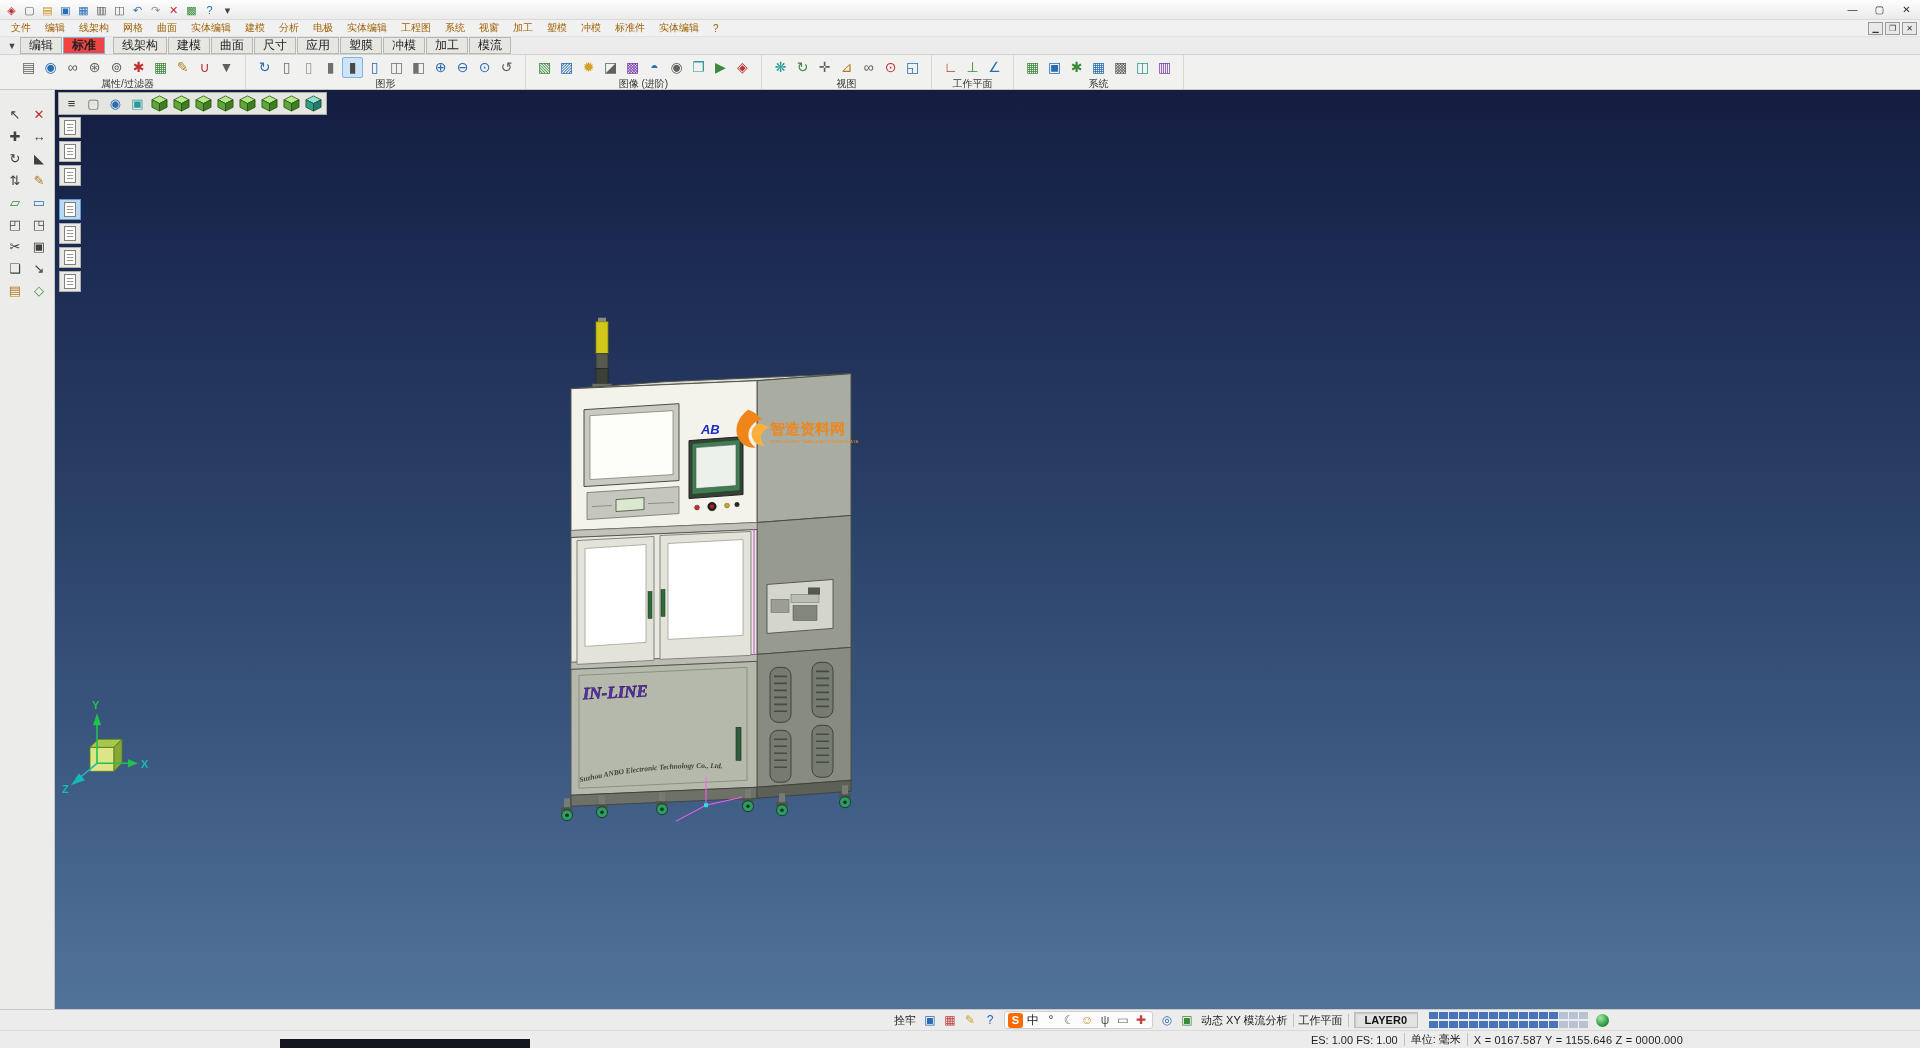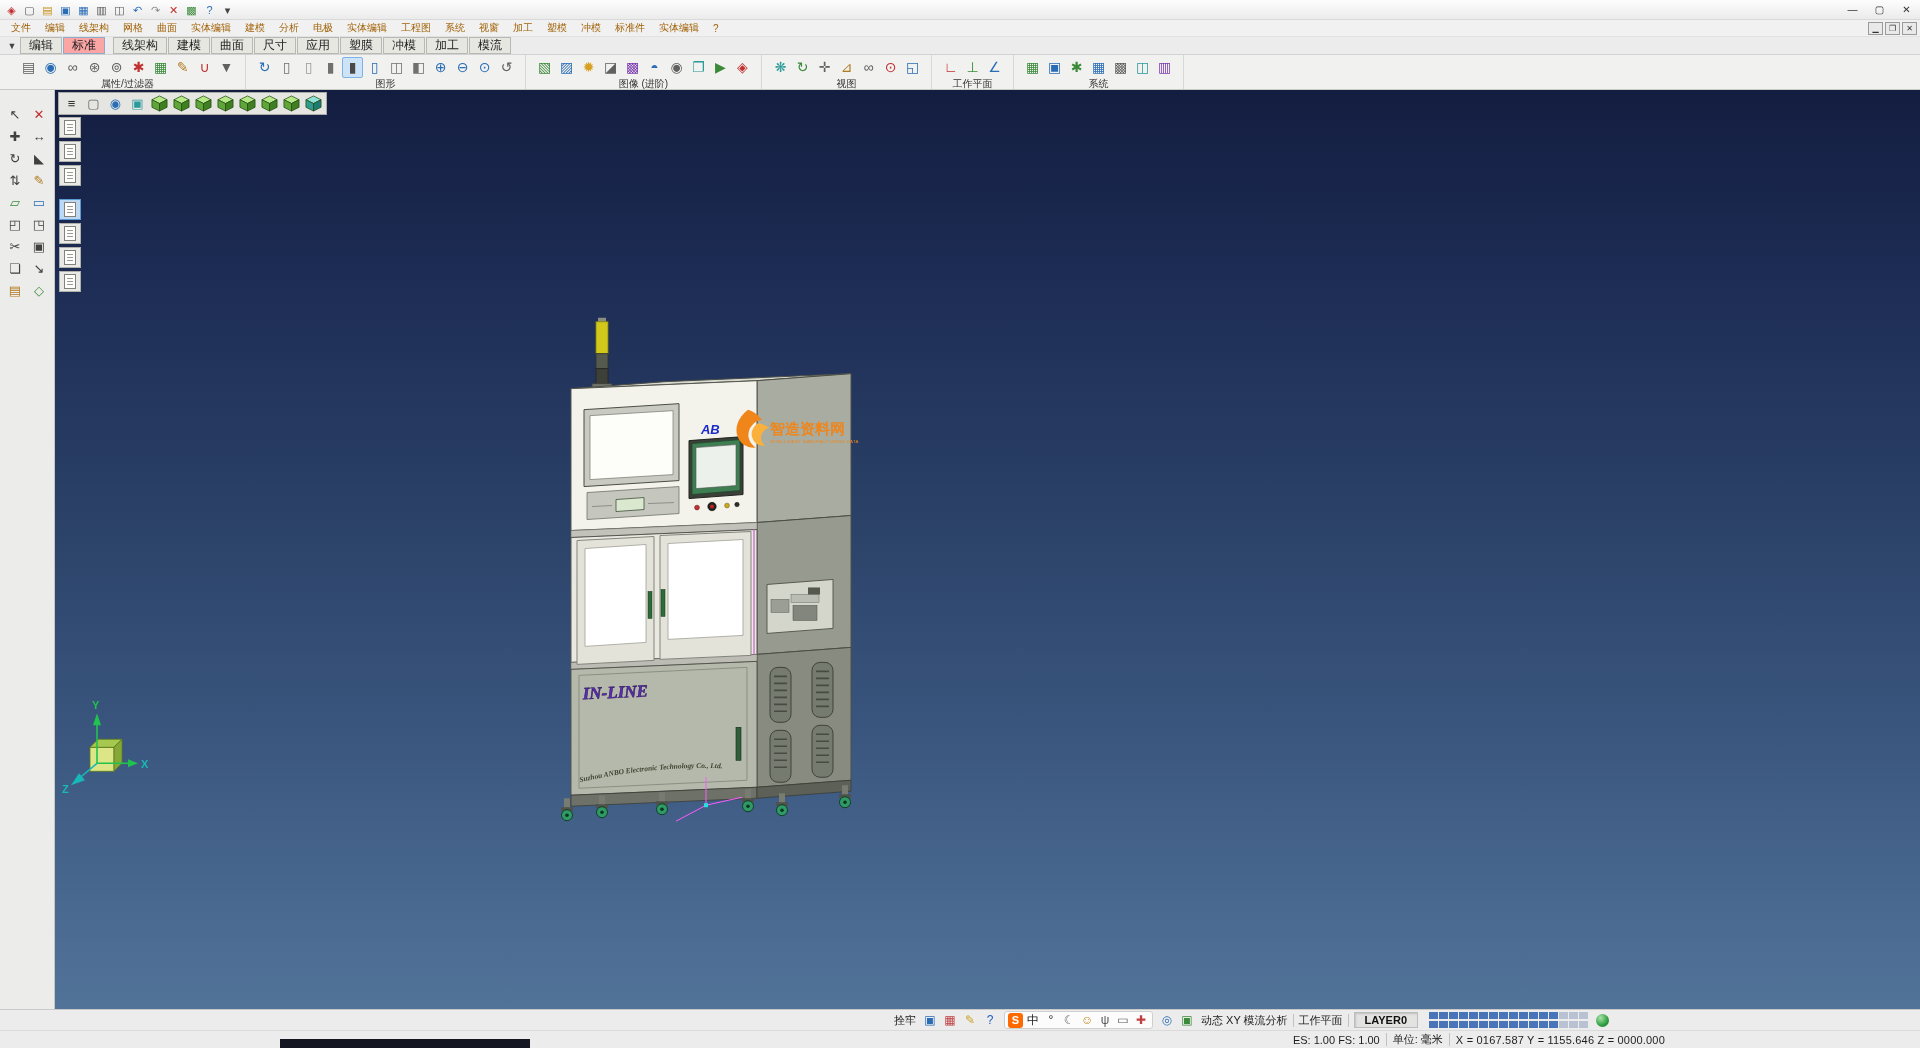--- a/index.html
+++ b/index.html
@@ -19,21 +19,21 @@
   .menu-items{display:flex;align-items:center}
   .menu-item{padding:0 7px;font-size:10px;color:#a16207;white-space:nowrap}
   .mdi-controls{position:absolute;right:3px;top:2px;display:flex;gap:2px}
   .mdi-btn{width:15px;height:13px;border:1px solid #9a9a9a;background:#e9e9e9;font-size:8px;line-height:11px;text-align:center;color:#333}
 
   
   .tabrow{height:18px;background:#ececec;display:flex;align-items:center;padding-left:4px;border-bottom:1px solid #d2d2d2;flex:0 0 18px}
   .tab-dropdown{width:16px;text-align:center;font-size:9px;color:#444}
   .tabs{display:flex;align-items:center}
   .tab{padding:0 8px;font-size:12px;line-height:15px;color:#222;border:1px solid #b9b9b3;background:#e7e7e2;margin-right:1px;white-space:nowrap}
-  .tab.active{background:#fca5a5;border-color:#8fa9c9;font-weight:400}
+  .tab.active{background:#ef4444;border-color:#8fa9c9;font-weight:700}
   .tab.grp{margin-left:7px}
 
   
   .ribbon{height:35px;background:#f1f1ef;display:flex;align-items:stretch;border-bottom:1px solid #c8c8c4;padding-left:10px;flex:0 0 35px}
   .rgroup{display:flex;flex-direction:column;align-items:center;padding:1px 8px 0;border-right:1px solid #d8d8d2}
   .ricons{display:flex;align-items:center;height:23px;gap:1px}
   .ricon{width:21px;height:21px;display:flex;align-items:center;justify-content:center;font-size:14px;border:1px solid transparent;border-radius:2px}
   .ricon.active{background:#cde3f7;border-color:#7fb2e5}
   .glabel{font-size:10px;color:#333;line-height:11px}
 
@@ -50,21 +50,21 @@
   .clip{width:22px;height:21px;background:#e9e9e5;border:1px solid #b0b0aa;display:flex;align-items:center;justify-content:center}
   .clip.gap{margin-top:10px}
   .clip.active{background:#bcd8f2;border-color:#5b9bd5}
   .page{width:12px;height:15px;background:#fff;border:1px solid #82827a;position:relative}
   .page::before{content:"";position:absolute;left:2px;right:2px;top:3px;height:9px;
     background:repeating-linear-gradient(to bottom,#9a9a92 0 1px,transparent 1px 3px)}
 
   
   .statusbar{flex:0 0 38px;display:flex;flex-direction:column;background:#ececec;border-top:1px solid #c9c9c9}
   .srow1{height:20px;display:flex;align-items:center;padding:0 6px;gap:5px}
-  .srow2{height:18px;display:flex;align-items:center;padding:0 24px;gap:6px;border-top:1px solid #dadada;position:relative}
+  .srow2{height:18px;display:flex;align-items:center;padding:0 6px;gap:6px;border-top:1px solid #dadada;position:relative}
   .spacer{flex:1}
   .slabel{font-size:11px;color:#1d1d1d;white-space:nowrap}
   .coords{letter-spacing:.2px}
   .sicon-row{display:flex;align-items:center;gap:2px}
   .sicon{width:18px;height:16px;display:flex;align-items:center;justify-content:center;font-size:12px;border-radius:2px}
   .sogou{display:flex;align-items:center;background:#fcfcfc;border:1px solid #cfcfcf;border-radius:3px;padding:0 3px;gap:2px;height:18px}
   .sogou .sicon{width:16px}
   .sogou-s{width:15px;height:15px;background:#ff6a00;color:#fff;font-weight:700;border-radius:3px;font-size:11px;display:flex;align-items:center;justify-content:center}
   .sep{width:1px;height:13px;background:#c2c2c2}
   .layer-box{font-size:11px;font-weight:700;color:#111;padding:1px 10px;border:1px solid #bdbdbd;background:#e3e3e1;box-shadow:inset 1px 1px 2px rgba(0,0,0,.15);white-space:nowrap}

